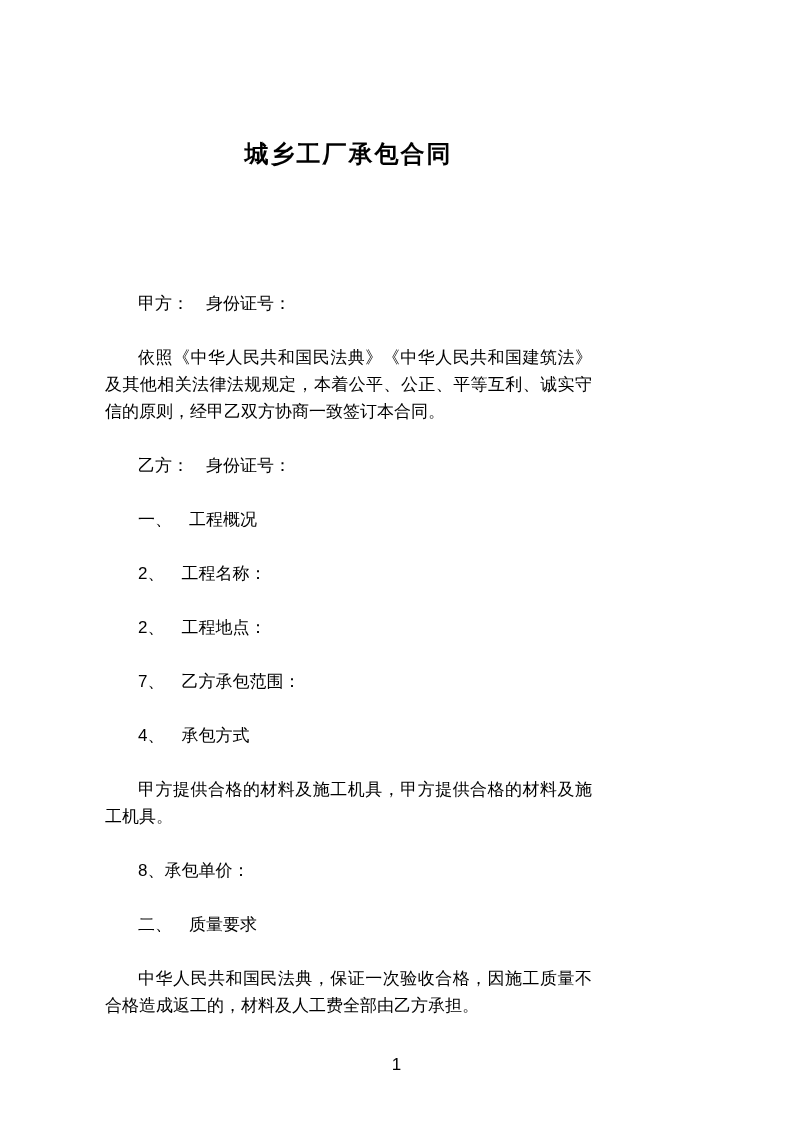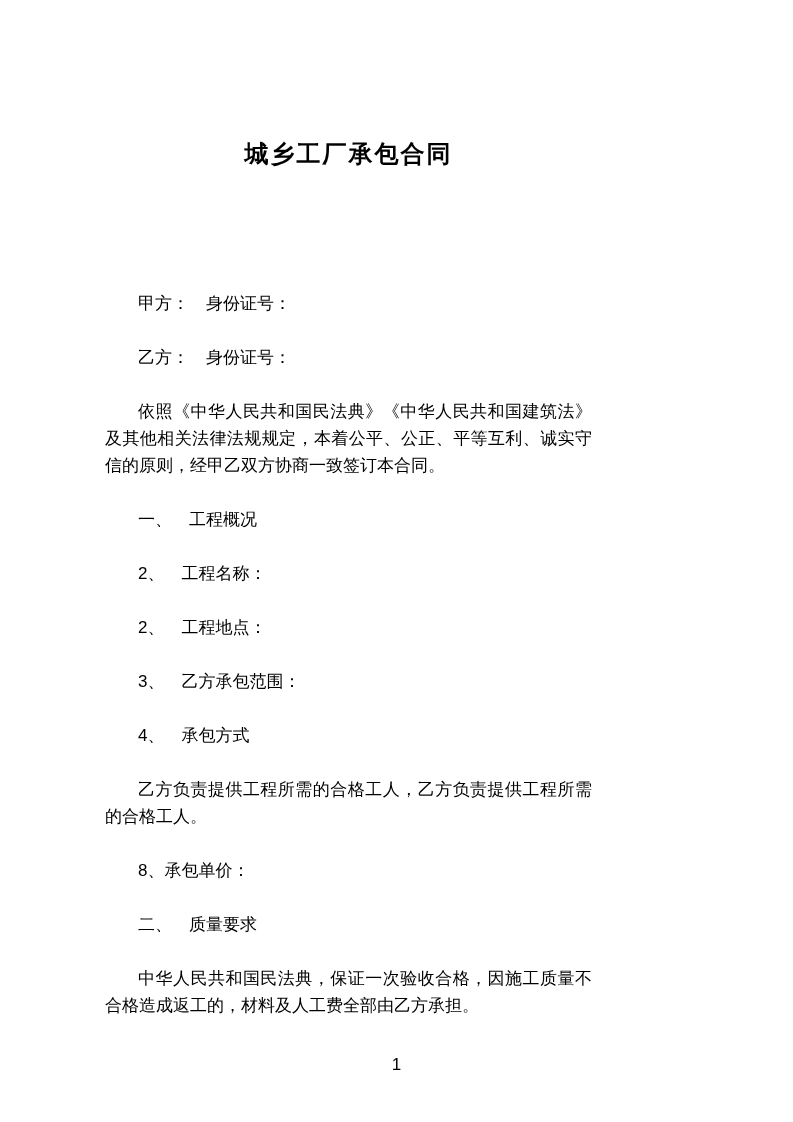--- a/index.html
+++ b/index.html
@@ -47,27 +47,27 @@
   }
 </style>
 </head>
 <body>
 
 <div class="page">
   <div class="content">
     <h1 class="doc-title">城乡工厂承包合同</h1>
 
     <p class="para">甲方：　身份证号：</p>
+    <p class="para">依照《中华人民共和国民法典》《中华人民共和国建筑法》及其他相关法律法规规定，本着公平、公正、平等互利、诚实守信的原则，经甲乙双方协商一致签订本合同。</p>
     <p class="para">乙方：　身份证号：</p>
-    <p class="para">依照《中华人民共和国民法典》《中华人民共和国建筑法》及其他相关法律法规规定，本着公平、公正、平等互利、诚实守信的原则，经甲乙双方协商一致签订本合同。</p>
     <p class="para">一、　工程概况</p>
     <p class="para">2、　工程名称：</p>
     <p class="para">2、　工程地点：</p>
-    <p class="para">3、　乙方承包范围：</p>
+    <p class="para">7、　乙方承包范围：</p>
     <p class="para">4、　承包方式</p>
-    <p class="para">乙方负责提供工程所需的合格工人，乙方负责提供工程所需的合格工人。</p>
+    <p class="para">甲方提供合格的材料及施工机具，甲方提供合格的材料及施工机具。</p>
     <p class="para">8、承包单价：</p>
     <p class="para">二、　质量要求</p>
     <p class="para">中华人民共和国民法典，保证一次验收合格，因施工质量不合格造成返工的，材料及人工费全部由乙方承担。</p>
   </div>
 
   <div class="footer">1</div>
 </div>
 
 </body></html>

